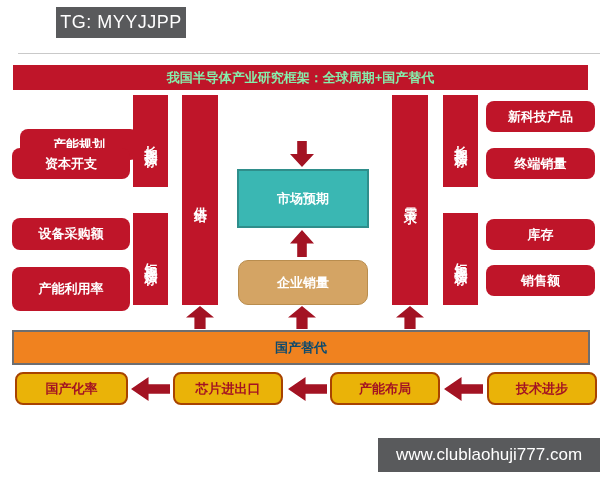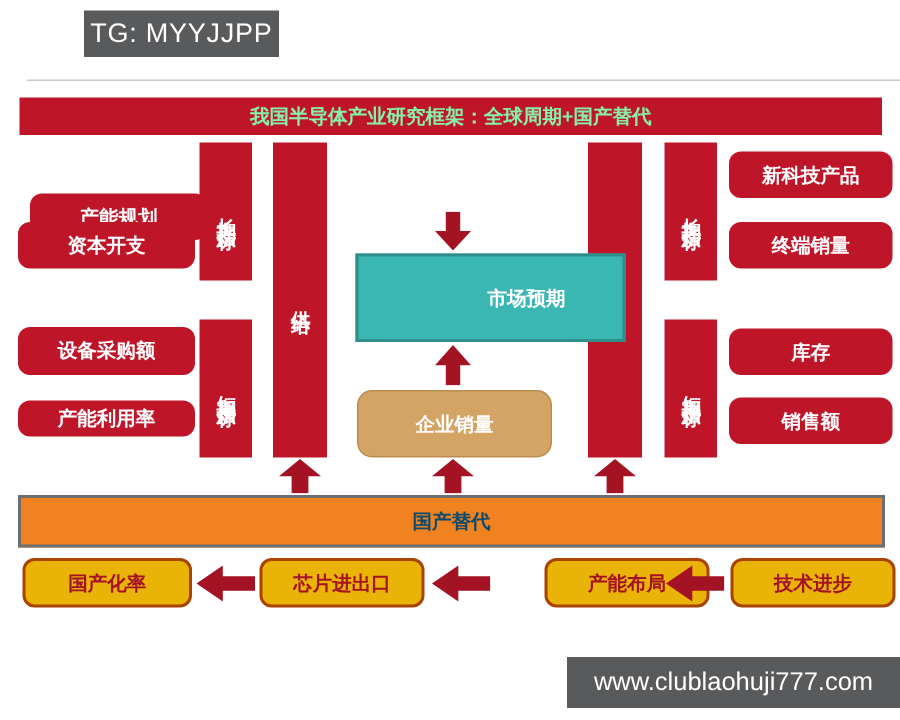--- a/index.html
+++ b/index.html
@@ -17,21 +17,21 @@
 
   .red-box{position:absolute;background:#bf1529;color:#fff;font-size:13px;font-weight:bold;
     display:flex;align-items:center;justify-content:center;border-radius:8px;}
   .vbar{position:absolute;background:#bf1529;color:#fff;font-size:13px;font-weight:bold;
     display:flex;align-items:center;justify-content:center;}
   .vtext{writing-mode:vertical-rl;text-orientation:upright;letter-spacing:3px;}
 
   .tan-box{position:absolute;background:#d4a464;border:1px solid #b98d4e;color:#fff;font-size:13px;font-weight:bold;
     display:flex;align-items:center;justify-content:center;border-radius:10px;}
   .teal-box{position:absolute;background:#3ab7b3;border:2px solid #2f8e8b;color:#fff;font-size:13px;font-weight:bold;
-    display:flex;align-items:center;justify-content:center;padding-left:48px;}
+    display:flex;align-items:center;justify-content:center;}
 
   .orange-bar{position:absolute;left:12px;top:330px;width:574px;height:31px;background:#f0821f;border:2px solid #6d6e71;
     color:#0c4a6e;font-size:13px;font-weight:bold;display:flex;align-items:center;justify-content:center;}
   .orange-box{position:absolute;top:372px;height:29px;background:#eab308;border:2px solid #a84300;border-radius:8px;
     color:#a31323;font-size:13px;font-weight:bold;display:flex;align-items:center;justify-content:center;}
 
   .arrow{position:absolute;background:#a31323;}
   .arrow-down{clip-path:polygon(30% 0,70% 0,70% 50%,100% 50%,50% 100%,0 50%,30% 50%);}
   .arrow-up{clip-path:polygon(50% 0,100% 50%,70% 50%,70% 100%,30% 100%,30% 50%,0 50%);}
   .arrow-left{clip-path:polygon(0 50%,45% 0,45% 30%,100% 30%,100% 70%,45% 70%,45% 100%);}
@@ -44,21 +44,21 @@
   <div class="badge tg-badge">TG: MYYJJPP</div>
 
   <div class="sep-line"></div>
 
   <div class="title-bar">我国半导体产业研究框架：全球周期+国产替代</div>
 
   <div class="red-box" style="left:20px;top:101px;width:118px;height:31px;margin-top:28px;">产能规划</div>
   <div class="red-box" style="left:12px;top:148px;width:118px;height:31px;">资本开支</div>
 
   <div class="red-box" style="left:12px;top:218px;width:118px;height:32px;">设备采购额</div>
-  <div class="red-box" style="left:12px;top:267px;width:118px;height:24px;">产能利用率</div>
+  <div class="red-box" style="left:12px;top:267px;width:118px;height:44px;">产能利用率</div>
 
   <div class="vbar" style="left:133px;top:95px;width:35px;height:92px;">
     <span class="vtext">长期指标</span>
   </div>
   <div class="vbar" style="left:133px;top:213px;width:35px;height:92px;">
     <span class="vtext">短期指标</span>
   </div>
 
   <div class="vbar" style="left:182px;top:95px;width:36px;height:210px;">
     <span class="vtext">供给</span>
@@ -92,19 +92,19 @@
   <div class="arrow arrow-up" style="left:186px;top:306px;width:28px;height:23px;"></div>
   <div class="arrow arrow-up" style="left:288px;top:306px;width:28px;height:23px;"></div>
   <div class="arrow arrow-up" style="left:396px;top:306px;width:28px;height:23px;"></div>
 
   <div class="orange-bar">国产替代</div>
 
   <div class="orange-box" style="left:15px;width:109px;">国产化率</div>
   <div class="arrow arrow-left" style="left:131px;top:377px;width:39px;height:24px;"></div>
   <div class="orange-box" style="left:173px;width:106px;">芯片进出口</div>
   <div class="arrow arrow-left" style="left:288px;top:377px;width:39px;height:24px;"></div>
-  <div class="orange-box" style="left:330px;width:106px;margin-left:33px;">产能布局</div>
+  <div class="orange-box" style="left:330px;width:106px;">产能布局</div>
   <div class="arrow arrow-left" style="left:444px;top:377px;width:39px;height:24px;"></div>
   <div class="orange-box" style="left:487px;width:106px;">技术进步</div>
 
   <div class="badge site-badge">www.clublaohuji777.com</div>
 
 </div>
 
 </body></html>

